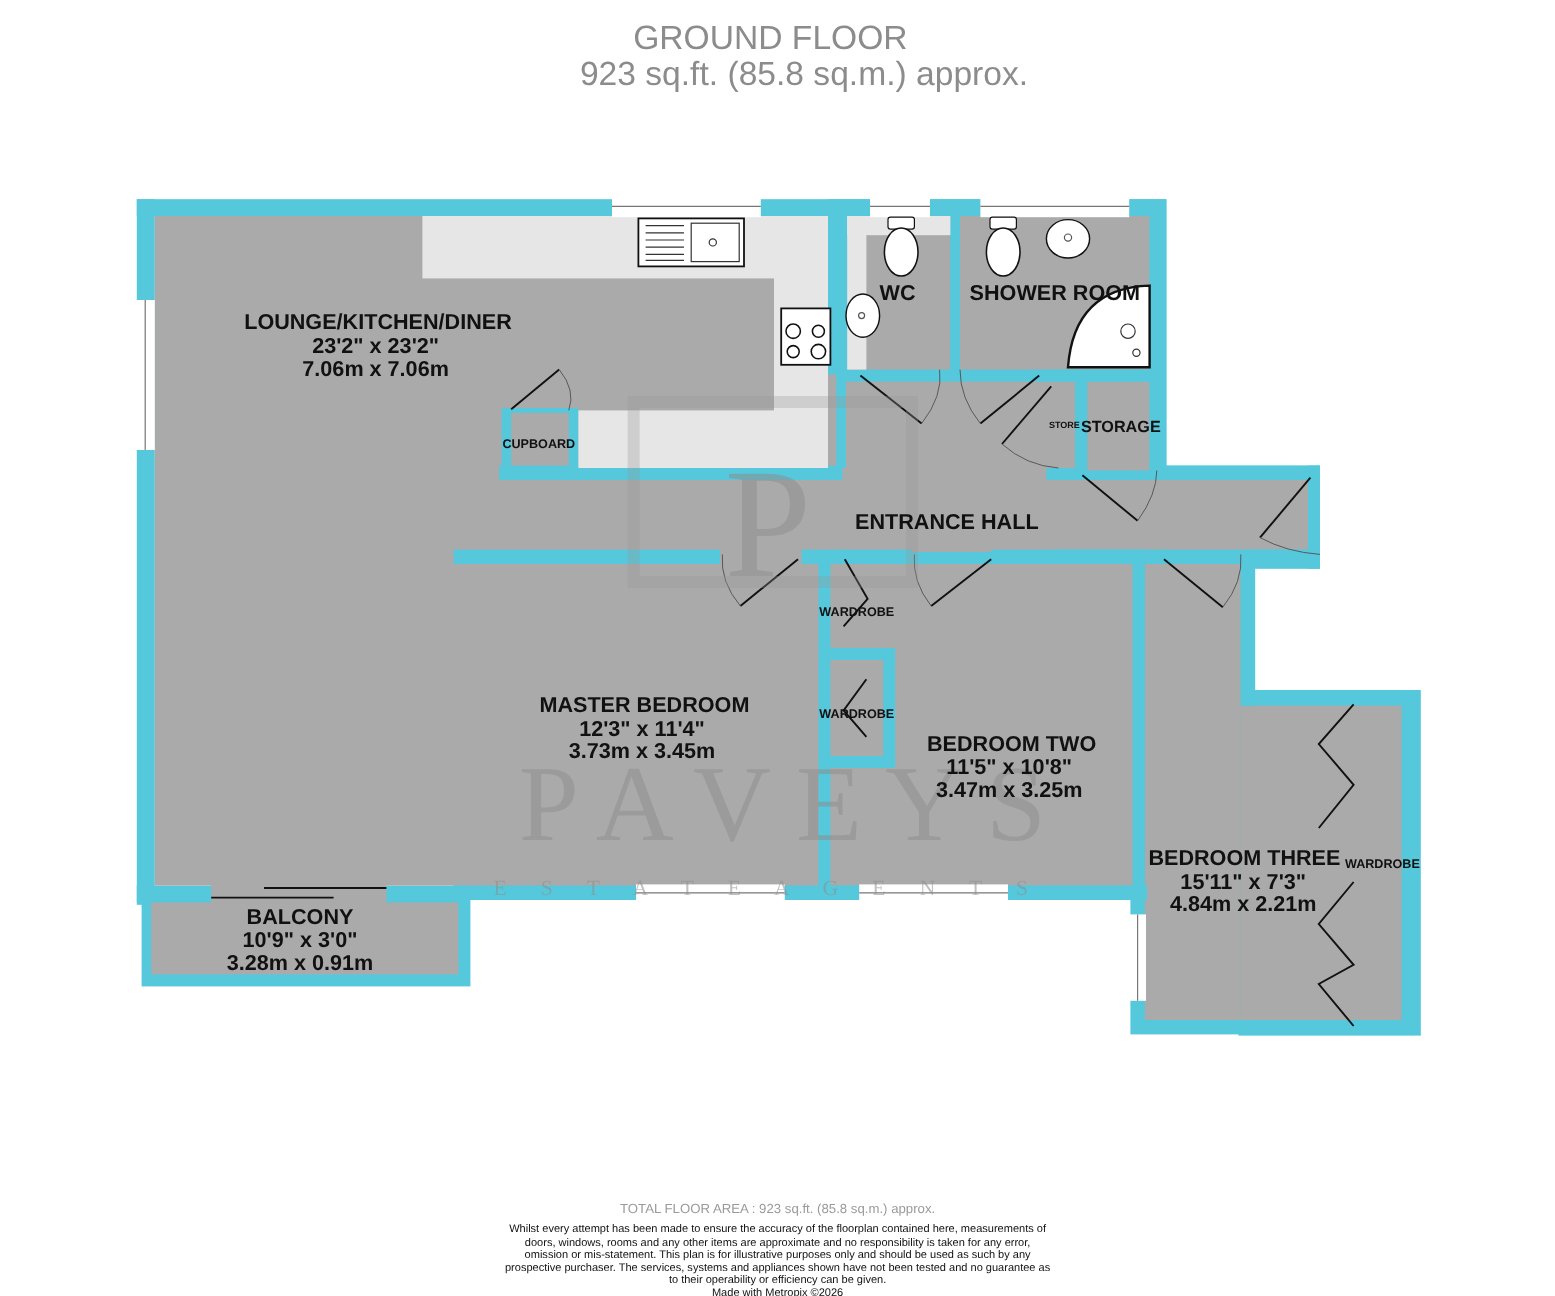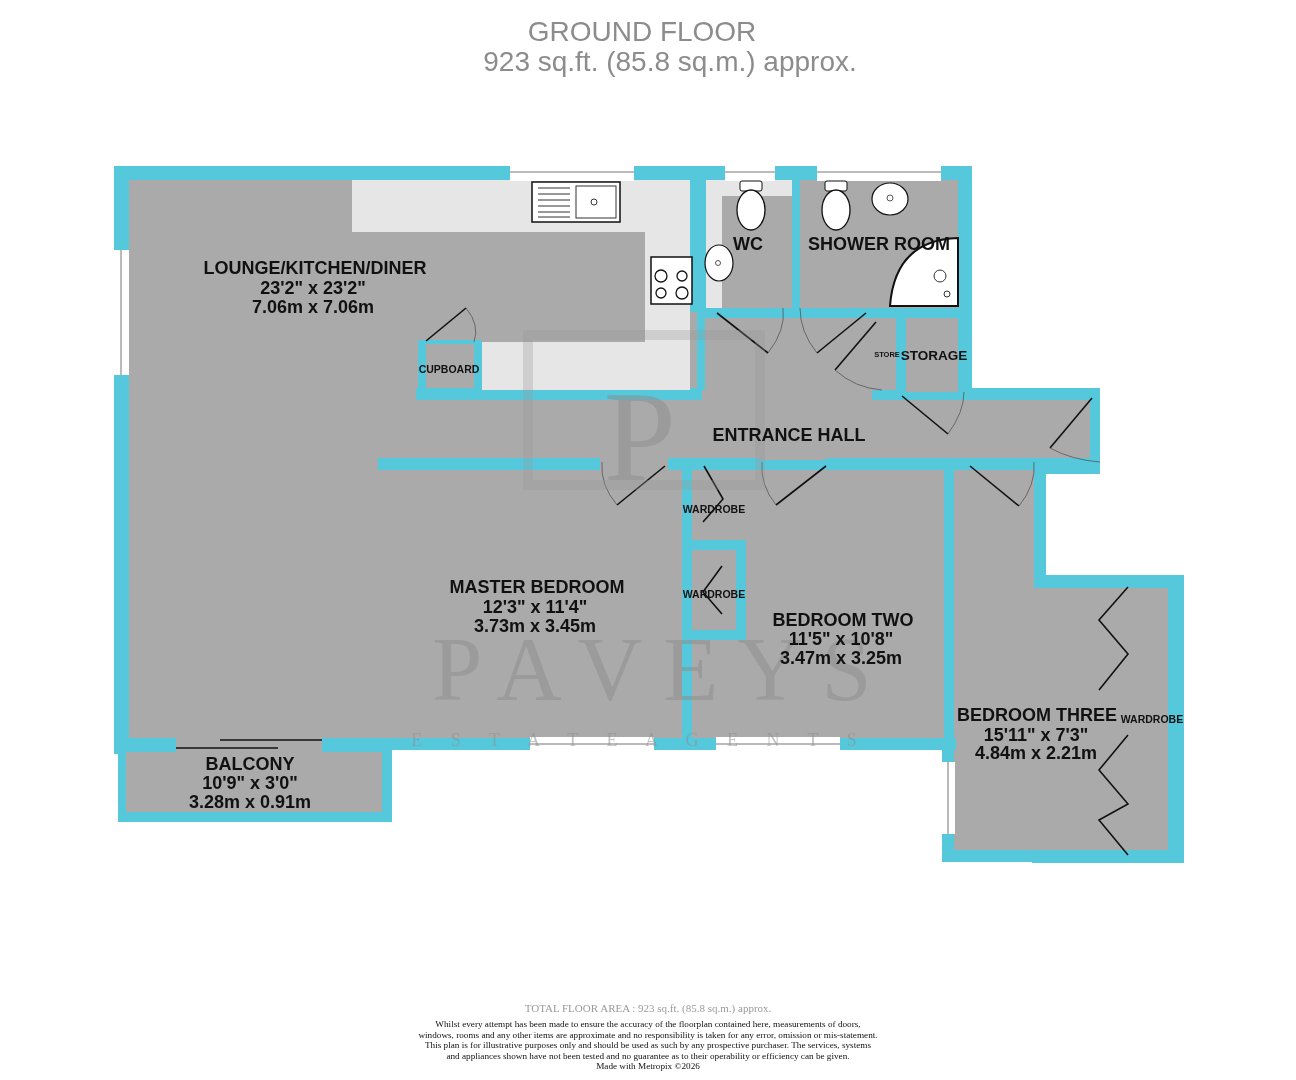--- a/index.html
+++ b/index.html
@@ -6,21 +6,21 @@
   body { width:1296px; height:1080px; position:relative; overflow:hidden; font-family:"Liberation Sans", sans-serif; }
   .hdr { position:absolute; left:0; width:1296px; text-align:center; color:#8c8c8c; }
   .hdr-title { top:16px; font-size:28px; left:-6px; }
   .hdr-area { top:46px; font-size:28px; left:22px; }
   svg#plan { position:absolute; left:0; top:0; }
   .lbl { font-family:"Liberation Sans", sans-serif; font-weight:bold; fill:#111; text-anchor:middle; }
   .big { font-size:18px; }
   .sm { font-size:10.5px; }
   .xs { font-size:7.5px; }
   .wm { font-family:"Liberation Serif", serif; fill:#8f8f8f; opacity:0.55; text-anchor:middle; }
-  .footer { position:absolute; left:0; width:1296px; text-align:center;font-family:Liberation Serif, serif; }
+  .footer { position:absolute; left:0; width:1296px; text-align:center; }
   .f-total { top:1002px; font-size:11px; color:#9a9a9a; left:0; }
   .f-disc { top:1019px; font-size:9.2px; color:#111; line-height:10.6px; width:460px; left:418px; }
 </style>
 </head>
 <body>
 
 <div class="hdr hdr-title">GROUND FLOOR</div>
 <div class="hdr hdr-area">923 sq.ft. (85.8 sq.m.) approx.</div>
 
 <svg id="plan" width="1296" height="1080" viewBox="0 0 1296 1080">

